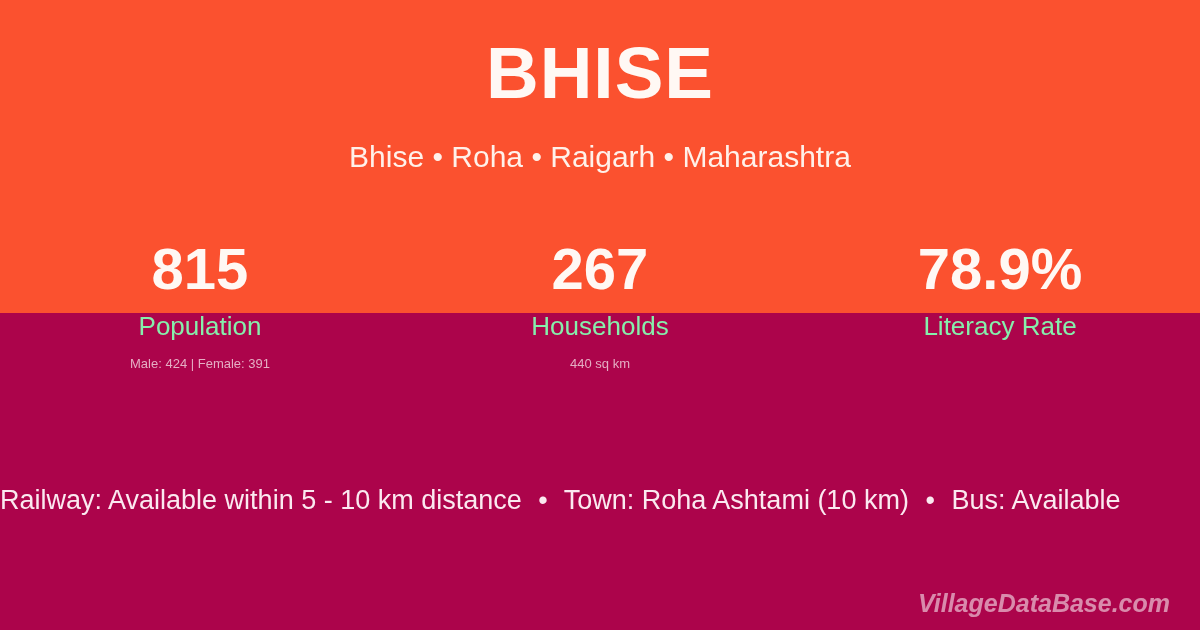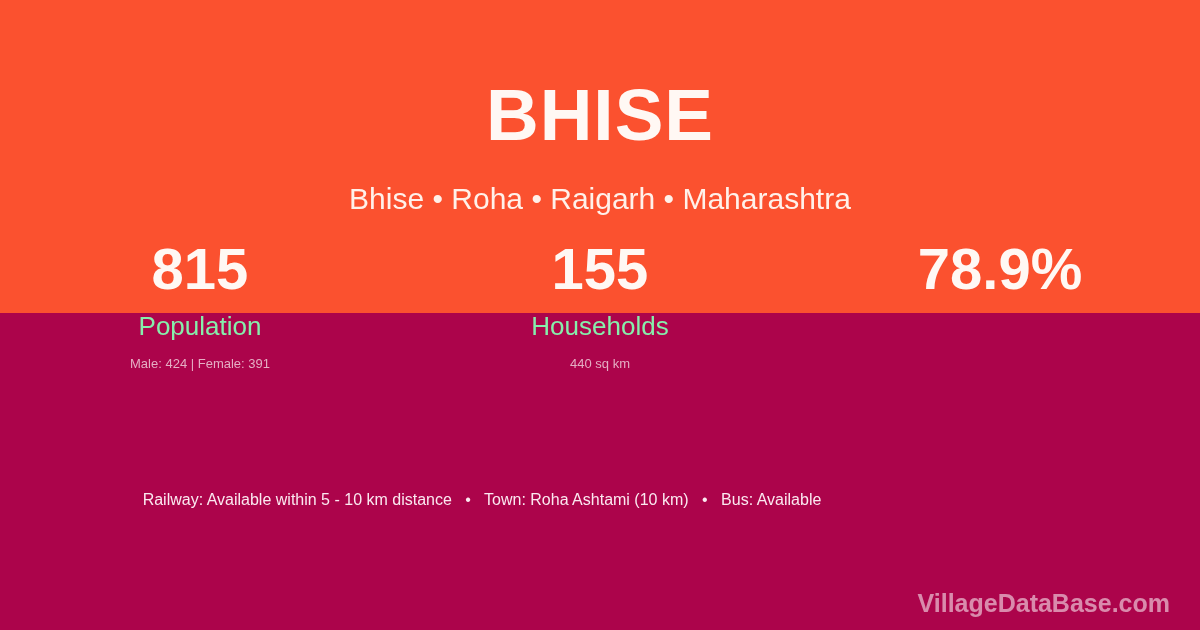--- a/index.html
+++ b/index.html
@@ -37,21 +37,21 @@
   
   .header {
     position: absolute;
     left: 0; top: 0;
     width: 1200px;
     text-align: center;
     z-index: 3;
   }
   .title {
     margin: 0;
-    padding-top: 78px;
+    padding-top: 36px;
     font-size: 73px;
     line-height: 1.0;
     font-weight: bold;
     letter-spacing: 1px;
     color: #FFF8F4;
   }
   .subtitle {
     margin: 12px;
     padding-top: 21px;
     font-size: 30px;
@@ -96,40 +96,41 @@
     color: #E4AEC3;
     padding-top: 12px;
   }
   
   .info-line {
     position: absolute;
     left: 0;
     top: 485px;
     width: 964px;
     text-align: center;
-    font-size: 16px;
+    font-size: 27px;
     line-height: 30px;
     color: #FBE9F0;
     z-index: 3;
     white-space: nowrap;
   }
   .info-sep {
     padding: 0 9px;
     color: #FBE9F0;
   }
   
   .watermark {
     position: absolute;
     right: 30px;
     top: 588px;
     font-size: 25px;
     line-height: 30px;
     font-weight: bold;
     color: rgba(255,255,255,0.54);
     z-index: 3;
+    font-style: italic;
   }
 </style>
 </head>
 <body>
 
 <div class="card">
 
   <div class="band-top"></div>
   <div class="band-bottom"></div>
 
@@ -140,27 +141,28 @@
 
   <div class="stats">
 
     <div class="stat">
       <span class="stat-value">815</span>
       <span class="stat-label">Population</span>
       <span class="stat-sub">Male: 424 | Female: 391</span>
     </div>
 
     <div class="stat">
-      <span class="stat-value">155</span>
+      <span class="stat-value">267</span>
       <span class="stat-label">Households</span>
       <span class="stat-sub">440 sq km</span>
     </div>
 
     <div class="stat">
       <span class="stat-value">78.9%</span>
+      <span class="stat-label">Literacy Rate</span>
     </div>
 
   </div>
 
   <div class="info-line">
     <span>Railway: Available within 5 - 10 km distance</span>
     <span class="info-sep">•</span>
     <span>Town: Roha Ashtami (10 km)</span>
     <span class="info-sep">•</span>
     <span>Bus: Available</span>

